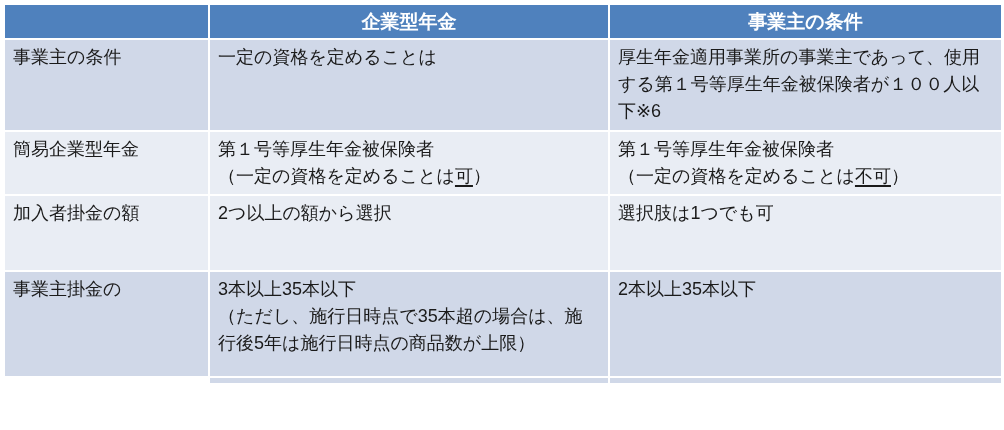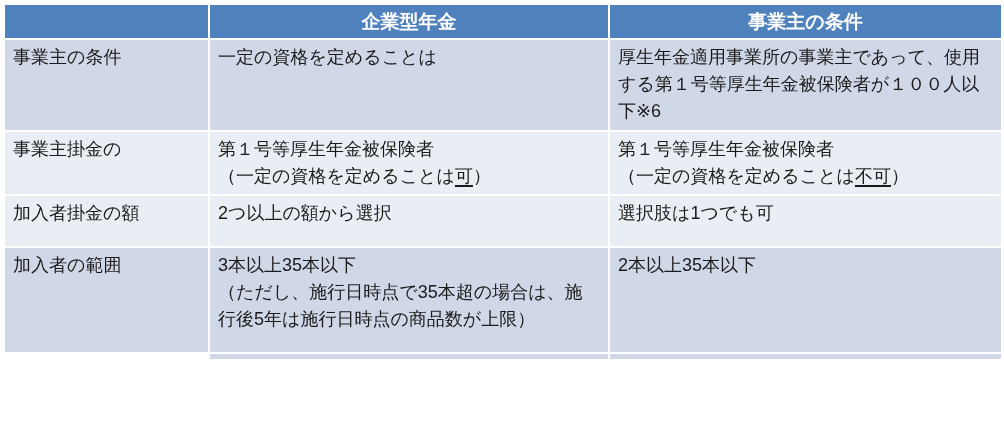--- a/index.html
+++ b/index.html
@@ -84,40 +84,40 @@
     </thead>
     <tbody>
 
       <tr class="band-dark" style="height:92px">
         <td class="row-label">事業主の条件</td>
         <td>一定の資格を定めることは</td>
         <td>厚生年金適用事業所の事業主であって、使用する第１号等厚生年金被保険者が１００人以下※6</td>
       </tr>
 
       <tr class="band-light" style="height:60px">
-        <td class="row-label">事業主掛金の</td>
+        <td class="row-label">簡易企業型年金</td>
         <td>
           <div>第１号等厚生年金被保険者</div>
           <div><span>（一定の資格を定めることは</span><span class="underlined">可</span><span>）</span></div>
         </td>
         <td>
           <div>第１号等厚生年金被保険者</div>
           <div><span>（一定の資格を定めることは</span><span class="underlined">不可</span><span>）</span></div>
         </td>
       </tr>
 
 
-      <tr class="band-light" style="height:52px">
+      <tr class="band-light" style="height:76px">
         <td class="row-label">加入者掛金の額</td>
         <td>2つ以上の額から選択</td>
         <td>選択肢は1つでも可</td>
       </tr>
 
       <tr class="band-dark" style="height:106px">
-        <td class="row-label">加入者の範囲</td>
+        <td class="row-label">事業主掛金の</td>
         <td>
           <div>3本以上35本以下</div>
           <div>（ただし、施行日時点で35本超の場合は、施行後5年は施行日時点の商品数が上限）</div>
         </td>
         <td>2本以上35本以下</td>
       </tr>
 
       <tr class="tail-row">
         <td class="tail-white"></td>
         <td class="tail-band"></td>

